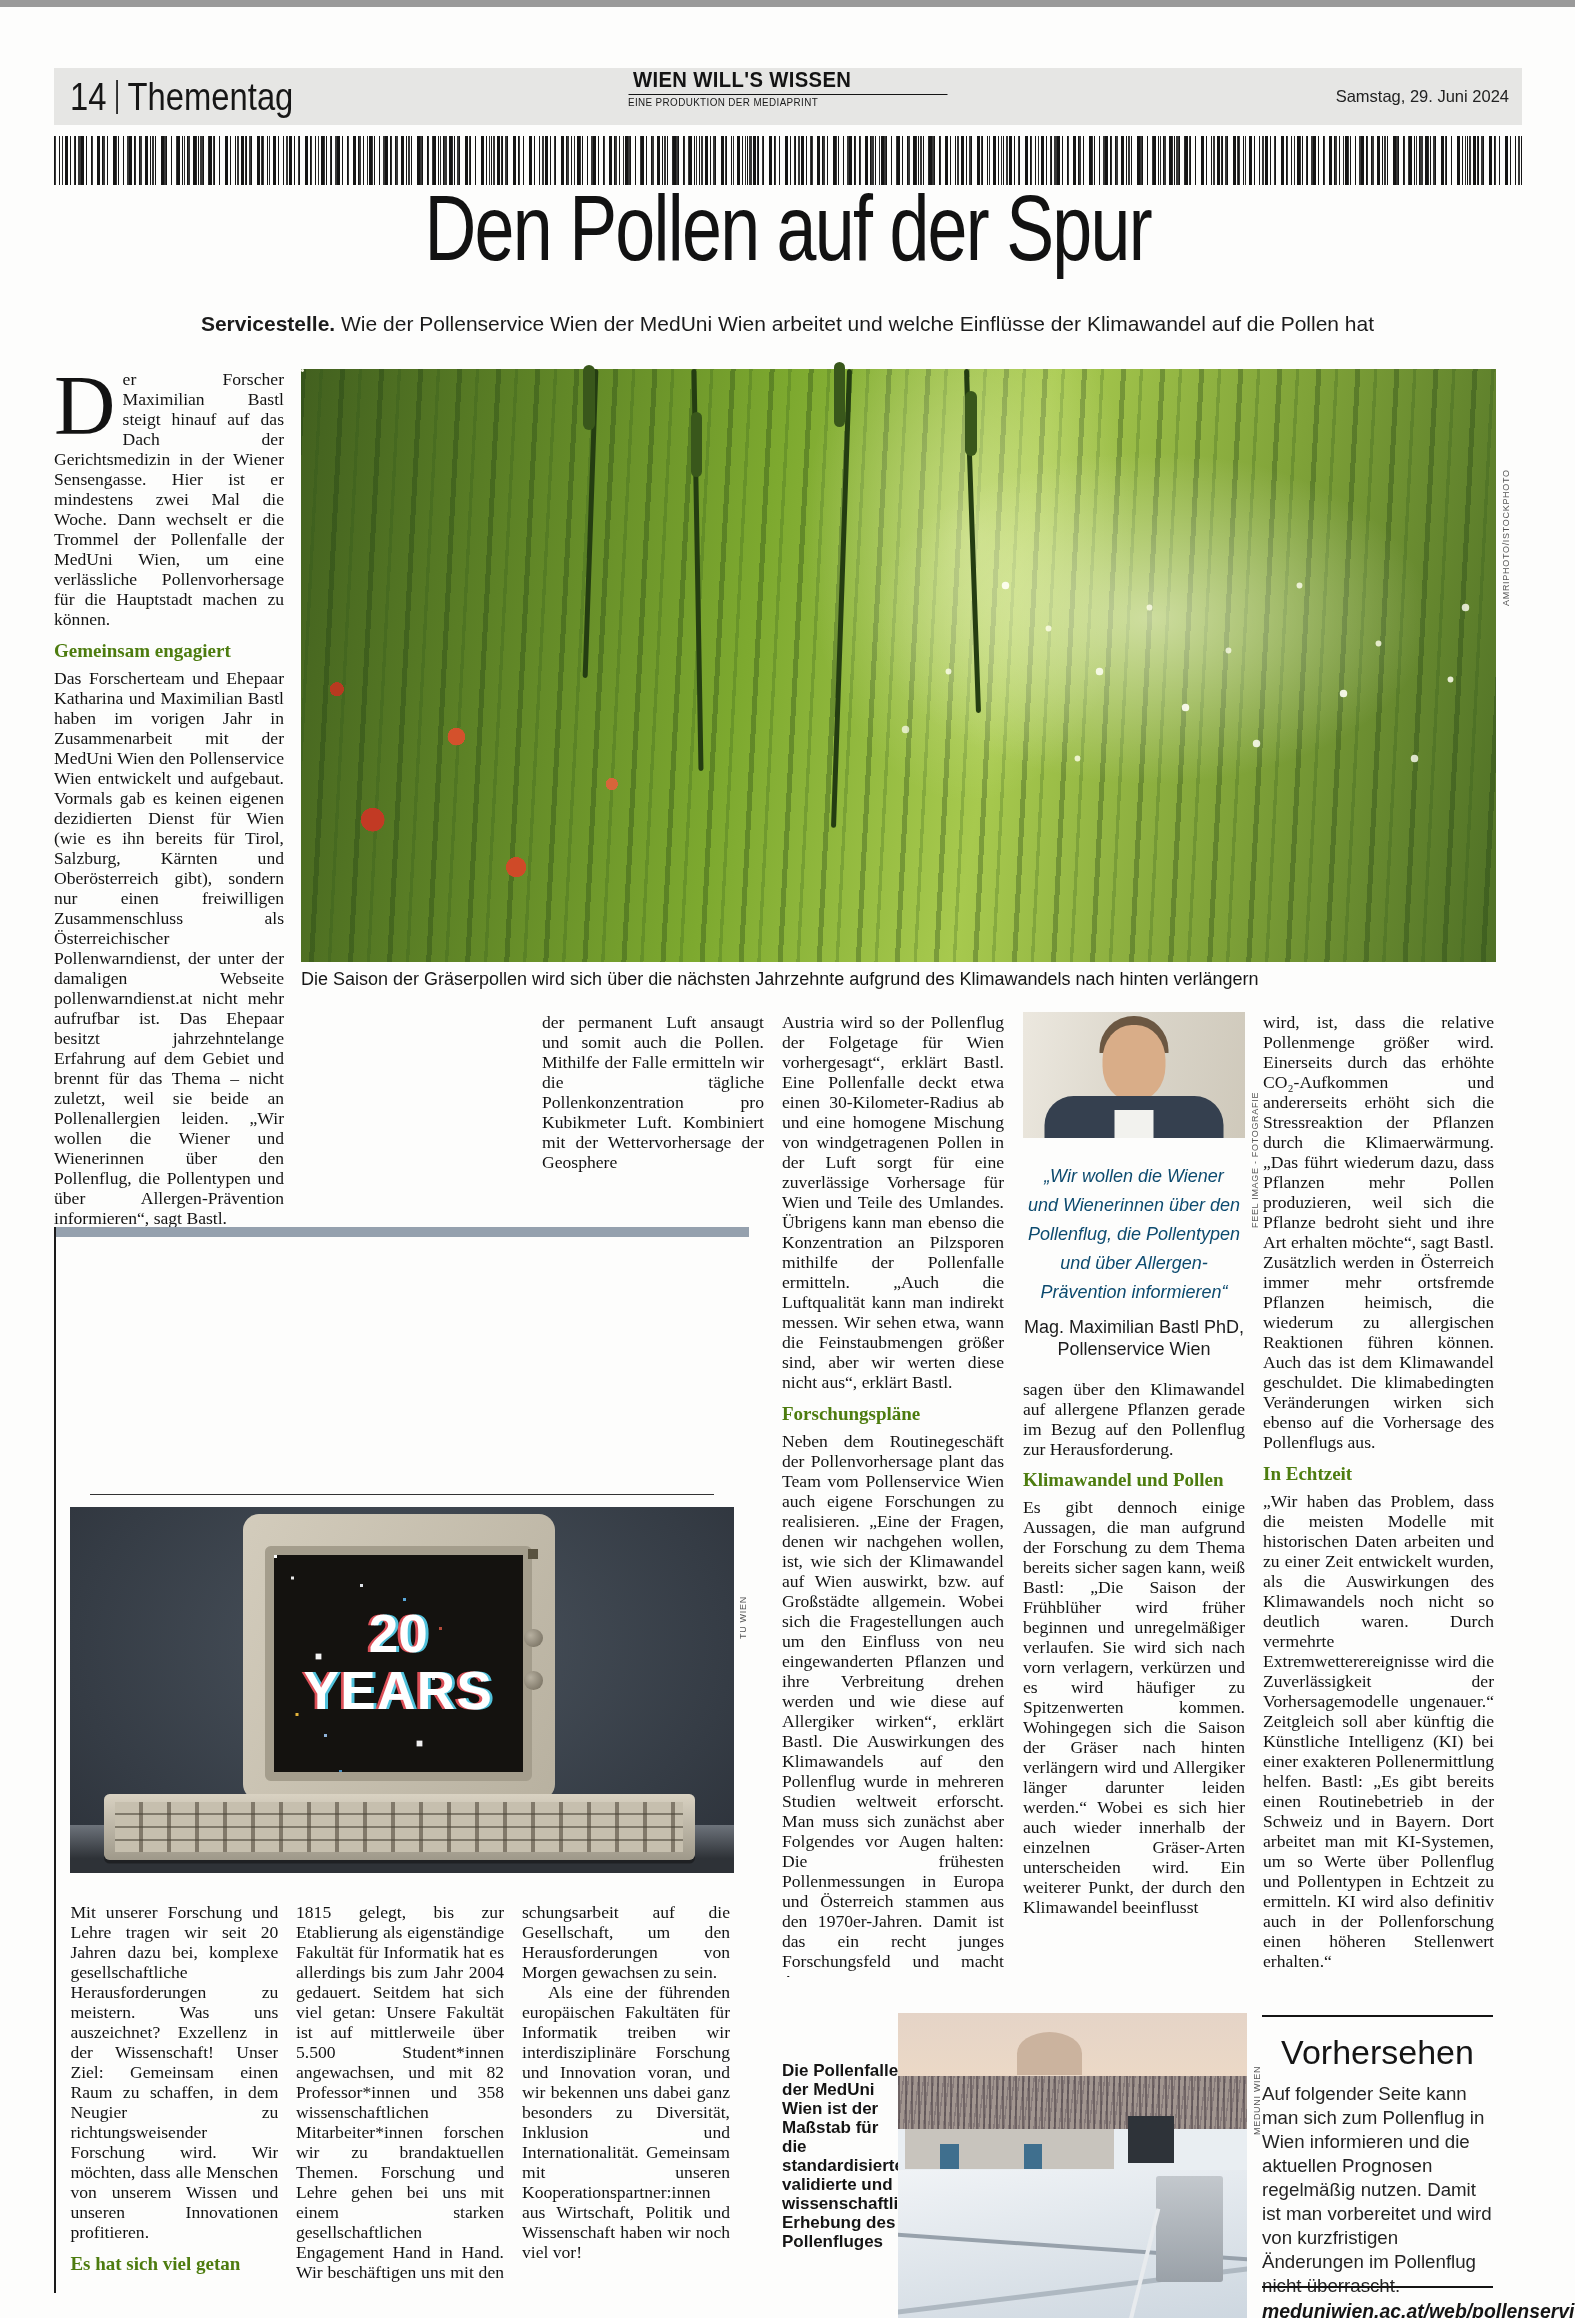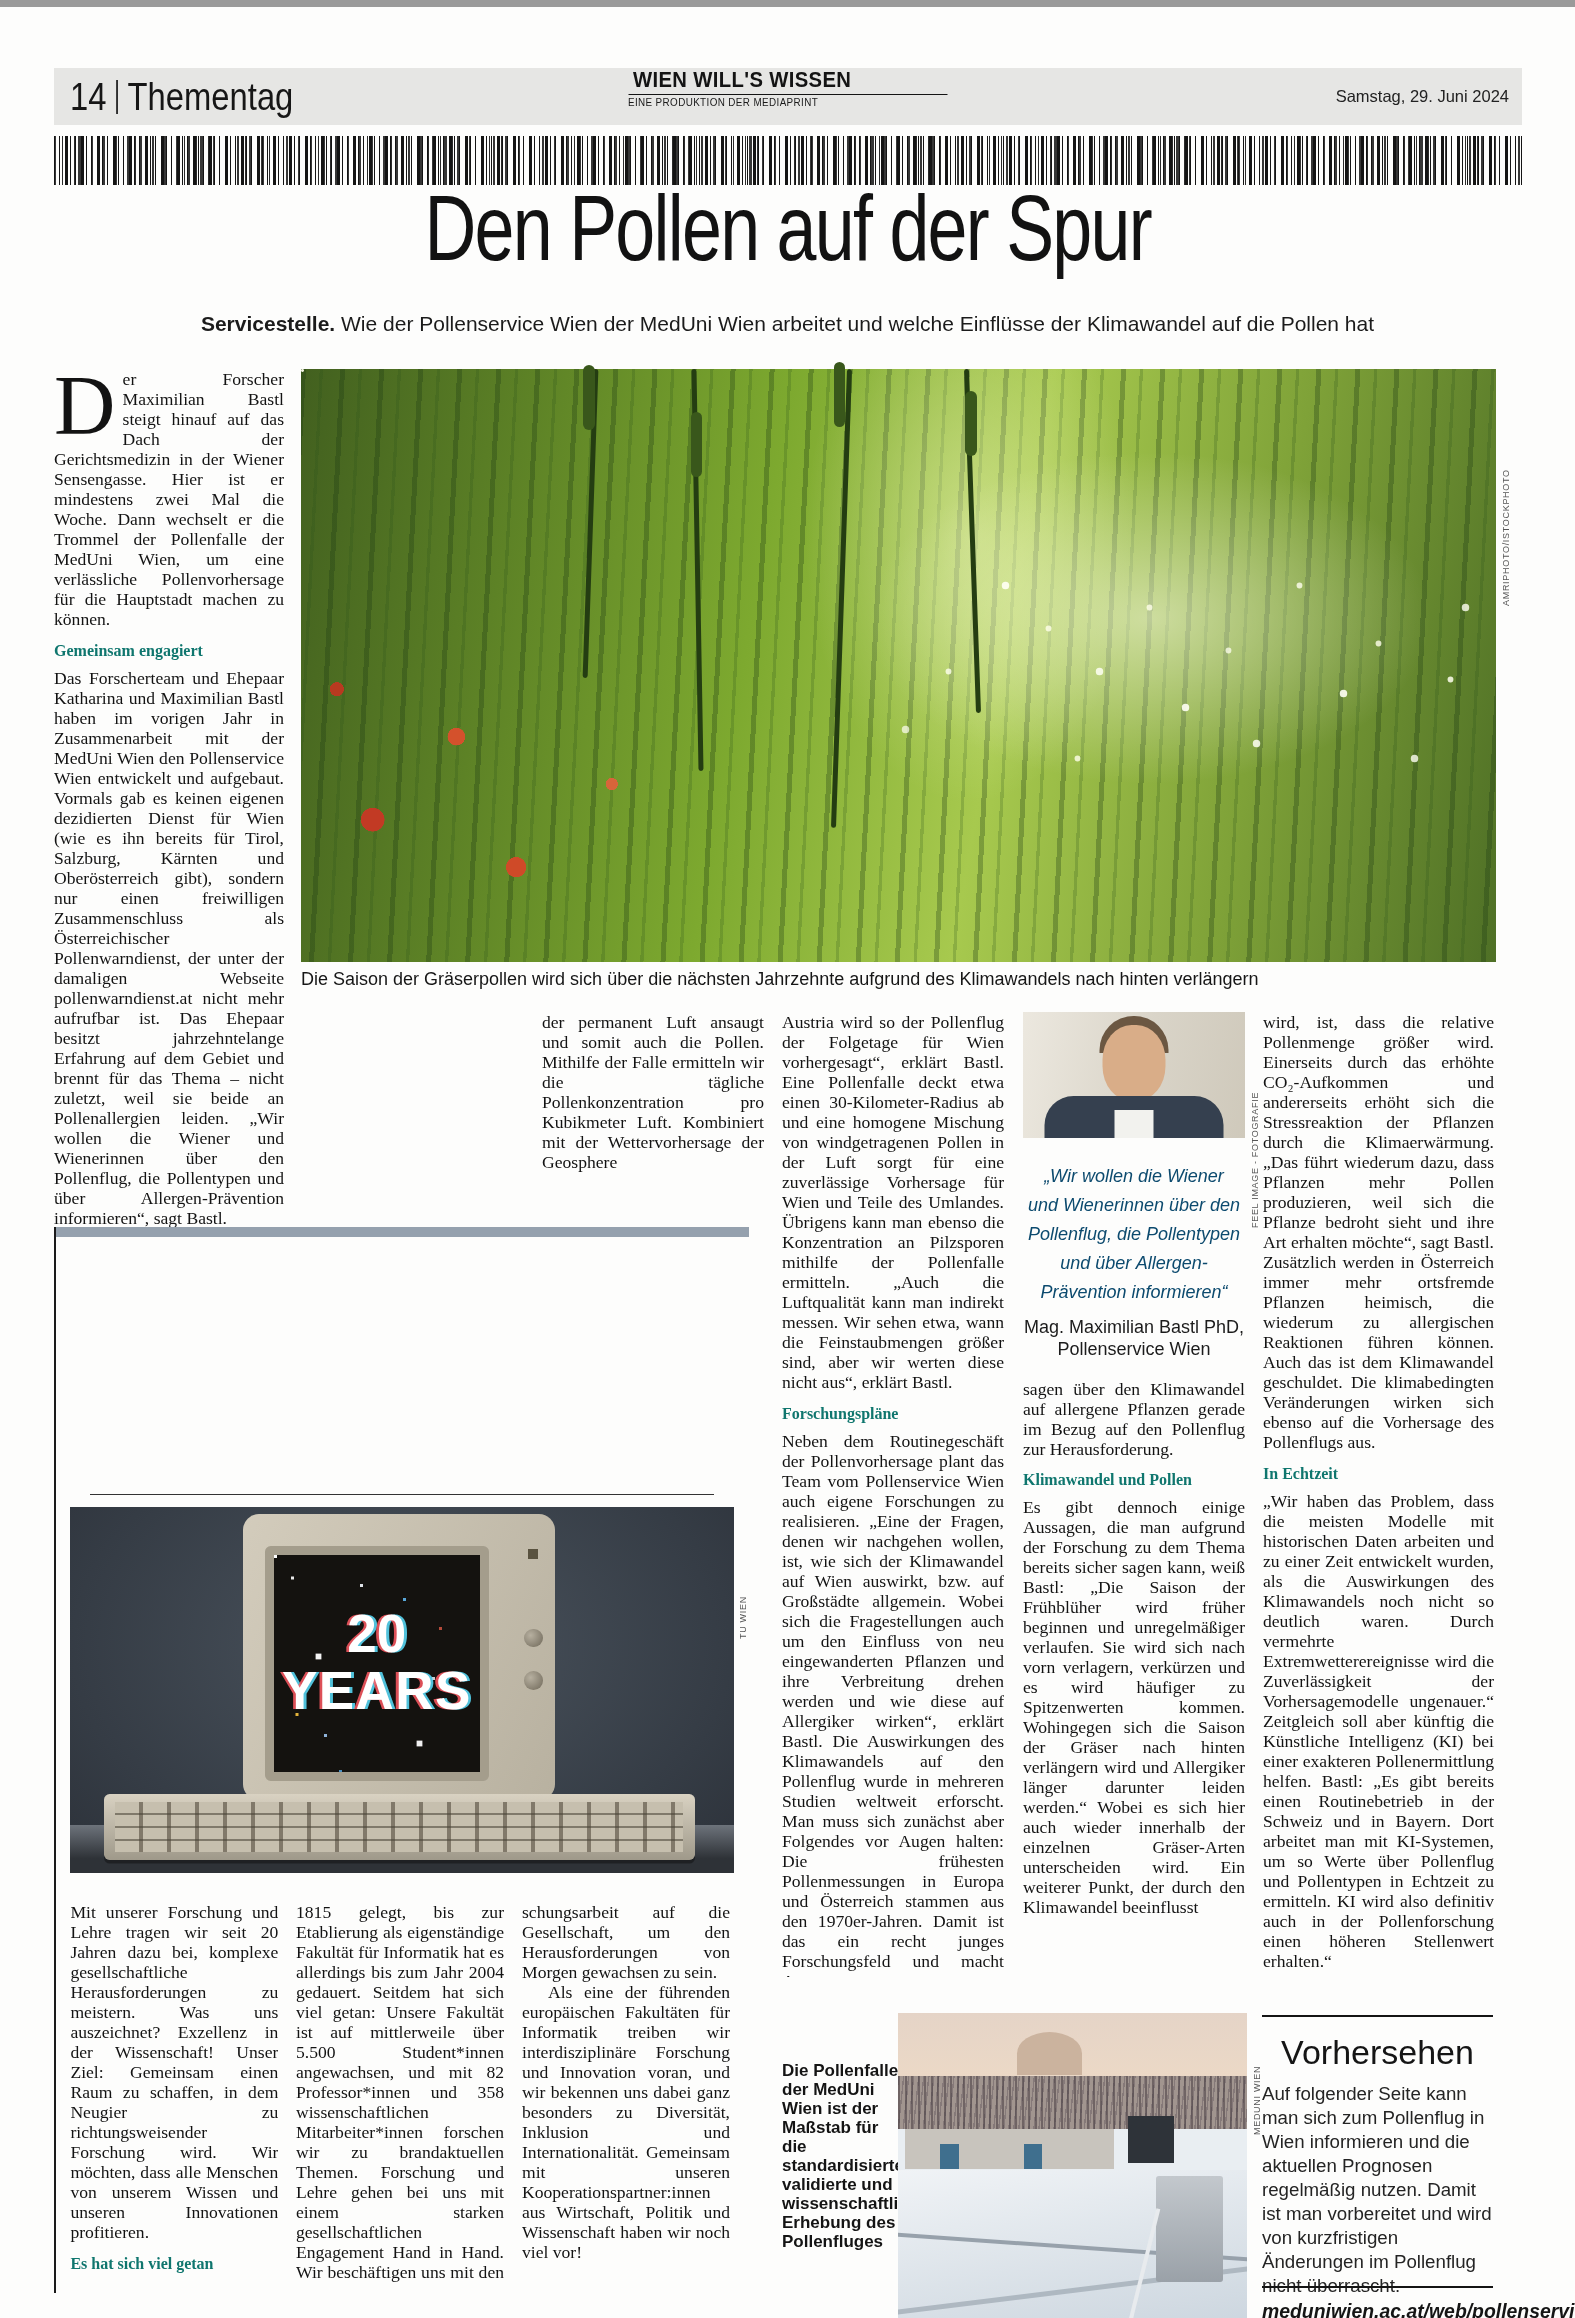--- a/index.html
+++ b/index.html
@@ -28,22 +28,22 @@
   #headline{left:0;top:179px;width:1575px;text-align:center;}
   #headline span{display:inline-block;font-size:92px;line-height:85px;font-weight:400;
     letter-spacing:-2.2px;transform:scaleX(.78);transform-origin:center;color:#121212;}
   #subhead{left:0;top:305px;width:1575px;text-align:center;font-size:21px;color:#1b1b1b;}
   #subhead .kick{font-weight:700;}
 
   
   .serif{font-family:"Liberation Serif","DejaVu Serif",serif;font-size:17.6px;line-height:20px;
     text-align:justify;color:#131313;}
   .serif p{margin:0;}
-  h3.sec{font-family:"Liberation Serif","DejaVu Serif",serif;font-weight:700;font-size:16px;
-    line-height:21.5px;margin:10.8px 0 6.5px;text-align:left;color:#0f766e;}
+  h3.sec{font-family:"Liberation Serif","DejaVu Serif",serif;font-weight:700;font-size:19px;
+    line-height:21.5px;margin:10.8px 0 6.5px;text-align:left;color:#4d7c0f;}
   .col{position:absolute;width:222px;overflow:hidden;}
 
   #left-col{left:54px;top:362px;width:230px;height:761px;}
   .dropcap{float:left;font-size:85px;line-height:66px;padding:2.9px 7.2px 0 0;font-weight:400;}
 
   
   #photo-main{left:301px;top:362px;width:1195px;height:593px;background:
     radial-gradient(ellipse 402px 237px at 71% 42%,rgba(255,255,235,.55),transparent 70%),
     radial-gradient(ellipse 230px 373px at 56% 28%,rgba(252,255,205,.45),transparent 72%),
     radial-gradient(circle 19.4px at 6% 76%,#c23a24 60%,transparent 62%),
@@ -94,21 +94,21 @@
     display:flex;align-items:center;justify-content:flex-end;}
   #ad-label{font-size:26px;color:#222;letter-spacing:1.4px;transform:scaleX(.8);transform-origin:right center;margin-right:10px;}
   #ad-headline{position:absolute;left:14.4px;top:93px;width:664px;text-align:center;
     font-size:42px;line-height:55px;color:#1c1c1c;}
   #ad-headline span{display:inline-block;transform:scaleX(.97);}
   #ad-rule{position:absolute;left:34px;top:267px;width:624px;border-top:1.4px solid #333;}
   #ad-image{position:absolute;left:14.4px;top:280px;width:664px;height:366px;overflow:hidden;
     background:radial-gradient(ellipse at 50% 38%,#4b545e,#353c45 70%,#2c3139);}
   .desk{position:absolute;left:0;bottom:0;width:100%;height:13%;background:linear-gradient(180deg,#6d737b,#2e3237 70%);}
   .monitor{position:absolute;left:26%;top:2%;width:47%;height:78%;background:linear-gradient(115deg,#d3ccbc,#b8b1a0);border-radius:16px;}
-  .screen{position:absolute;left:7%;top:11%;width:66%;height:76%;background:#14120f;border:9.3px solid #a49d8c;border-radius:5.7px;overflow:hidden;}
+  .screen{position:absolute;left:7%;top:11%;width:66%;height:76%;background:#14120f;border:9.3px solid #a49d8c;border-radius:5.7px;overflow:hidden;padding-left:43px;}
   .glitch{position:absolute;left:0;top:24%;width:100%;text-align:center;color:#fff;font-weight:700;
     text-shadow:-2.9px 0 0 rgba(255,90,100,.85),2.9px 0 0 rgba(90,225,255,.85);}
   .glitch .l1{font-size:53px;line-height:53px;}
   .glitch .l2{font-size:53px;line-height:62px;letter-spacing:1.4px;}
   .specks{position:absolute;left:0;top:0;width:3.6px;height:3.6px;background:#fff;
     box-shadow:17px 21.5px 0 #e8e8e8,129px 43px 0 #58a6d8,43px 100px 0 1.4px #f4f4f4,158px 122px 0 #c9cdd2,
     21.5px 158px 0 #e3b33a,144px 187px 0 1.4px #f0f0f0,65px 215px 0 #4a90c2,115px 237px 0 #ececec,
     29px 237px 0 #d6d6d6,165px 72px 0 #b44a3a,86px 29px 0 #dfe3e8,50px 179px 0 #8fb3d9;}
   .knob{position:absolute;right:4%;width:18.7px;height:18.7px;border-radius:50%;background:radial-gradient(circle at 35% 35%,#b7b0a0,#6e6758);}
   .knob.k1{top:40%;} .knob.k2{top:55%;}

